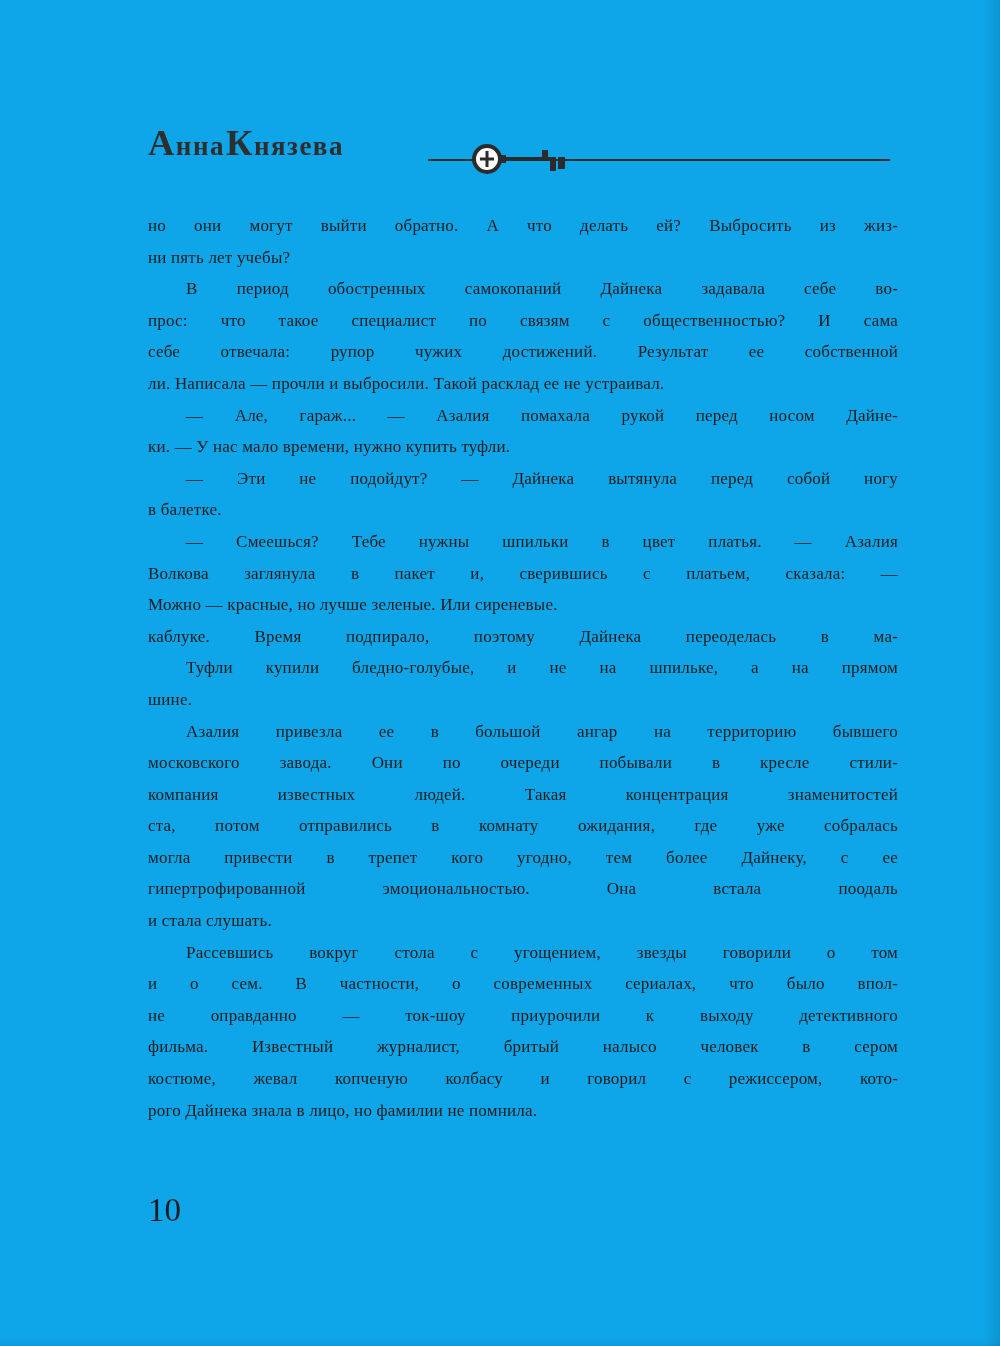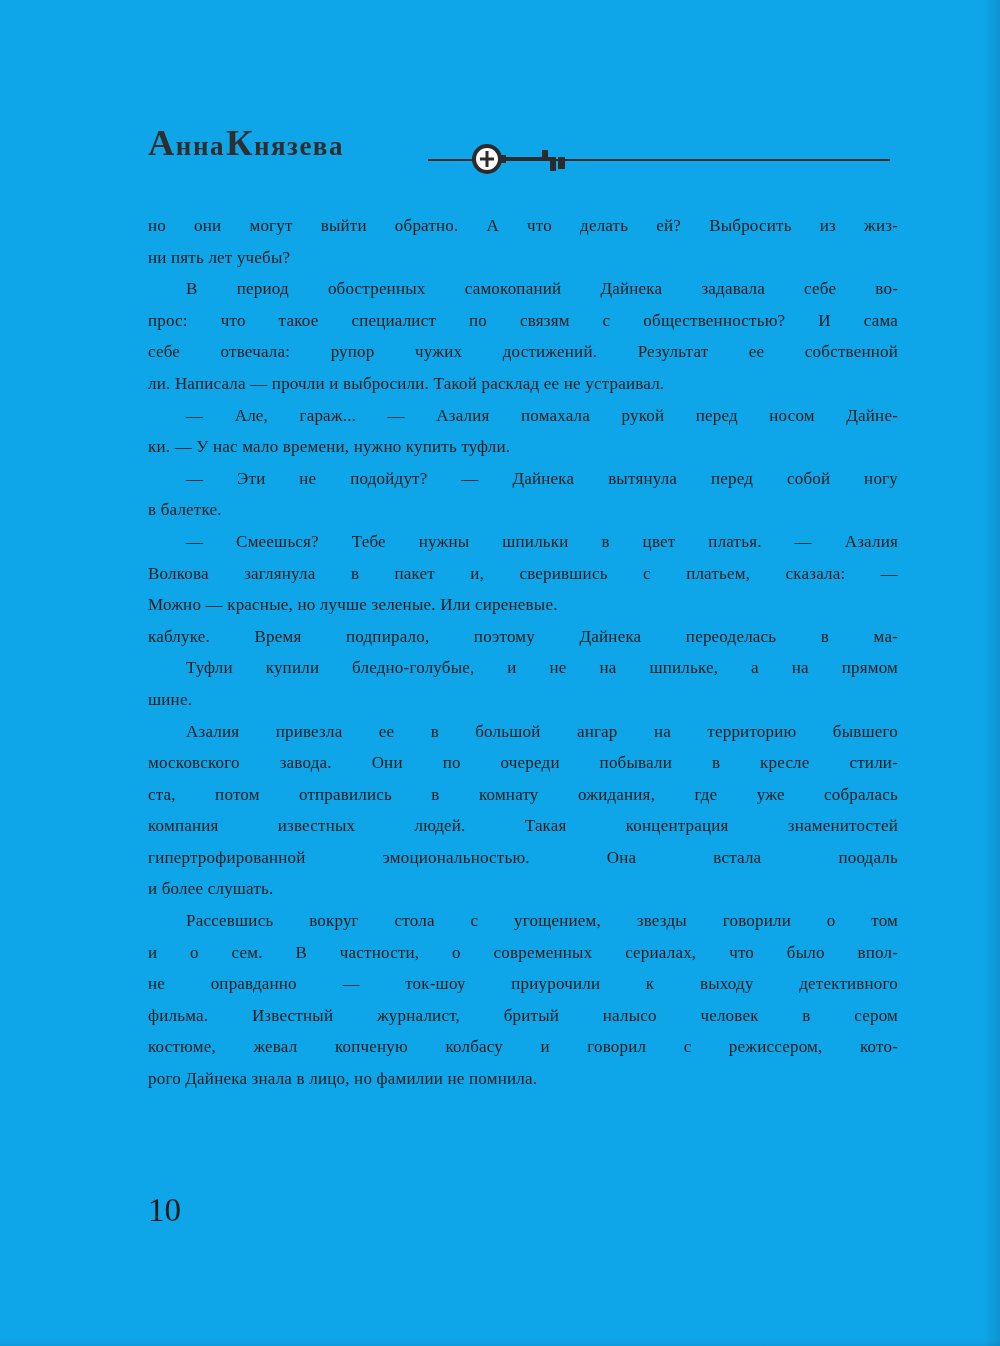--- a/index.html
+++ b/index.html
@@ -151,24 +151,25 @@
         <div class="line last">Можно — красные, но лучше зеленые. Или сиреневые.</div>
       </div>
       <div class="para">
         <div class="line">каблуке. Время подпирало, поэтому Дайнека переоделась в ма-</div>
         <div class="line indent">Туфли купили бледно-голубые, и не на шпильке, а на прямом</div>
         <div class="line last">шине.</div>
       </div>
       <div class="para">
         <div class="line indent">Азалия привезла ее в большой ангар на территорию бывшего</div>
         <div class="line">московского завода. Они по очереди побывали в кресле стили-</div>
+        <div class="line">компания известных людей. Такая концентрация знаменитостей</div>
         <div class="line">ста, потом отправились в комнату ожидания, где уже собралась</div>
-        <div class="line">компания известных людей. Такая концентрация знаменитостей</div>
+        <div class="line">могла привести в трепет кого угодно, тем более Дайнеку, с ее</div>
         <div class="line">гипертрофированной эмоциональностью. Она встала поодаль</div>
-        <div class="line last">и более слушать.</div>
+        <div class="line last">и стала слушать.</div>
       </div>
       <div class="para">
         <div class="line indent">Рассевшись вокруг стола с угощением, звезды говорили о том</div>
         <div class="line">и о сем. В частности, о современных сериалах, что было впол-</div>
         <div class="line">не оправданно — ток-шоу приурочили к выходу детективного</div>
         <div class="line">фильма. Известный журналист, бритый налысо человек в сером</div>
         <div class="line">костюме, жевал копченую колбасу и говорил с режиссером, кото-</div>
         <div class="line last">рого Дайнека знала в лицо, но фамилии не помнила.</div>
       </div>
     </div>

